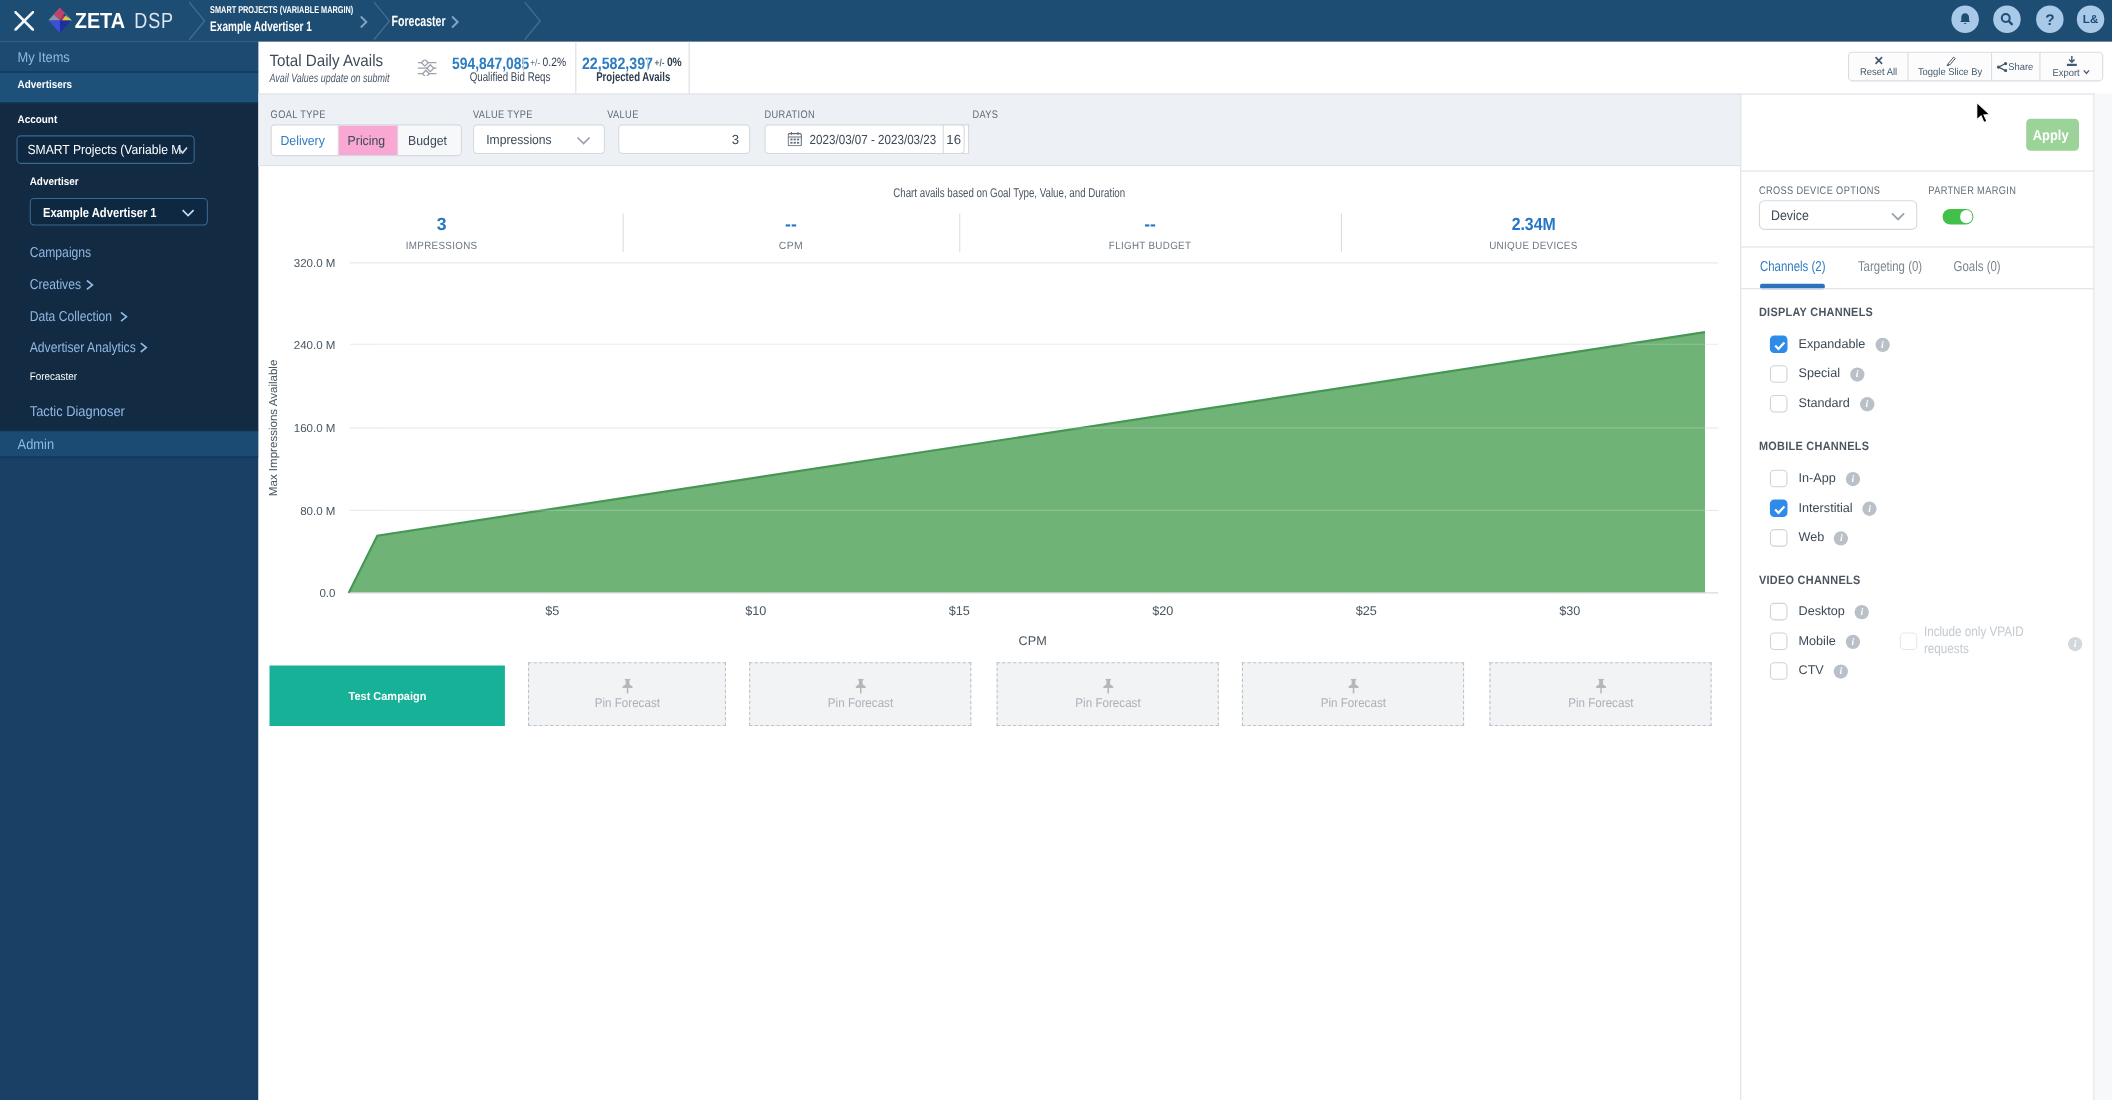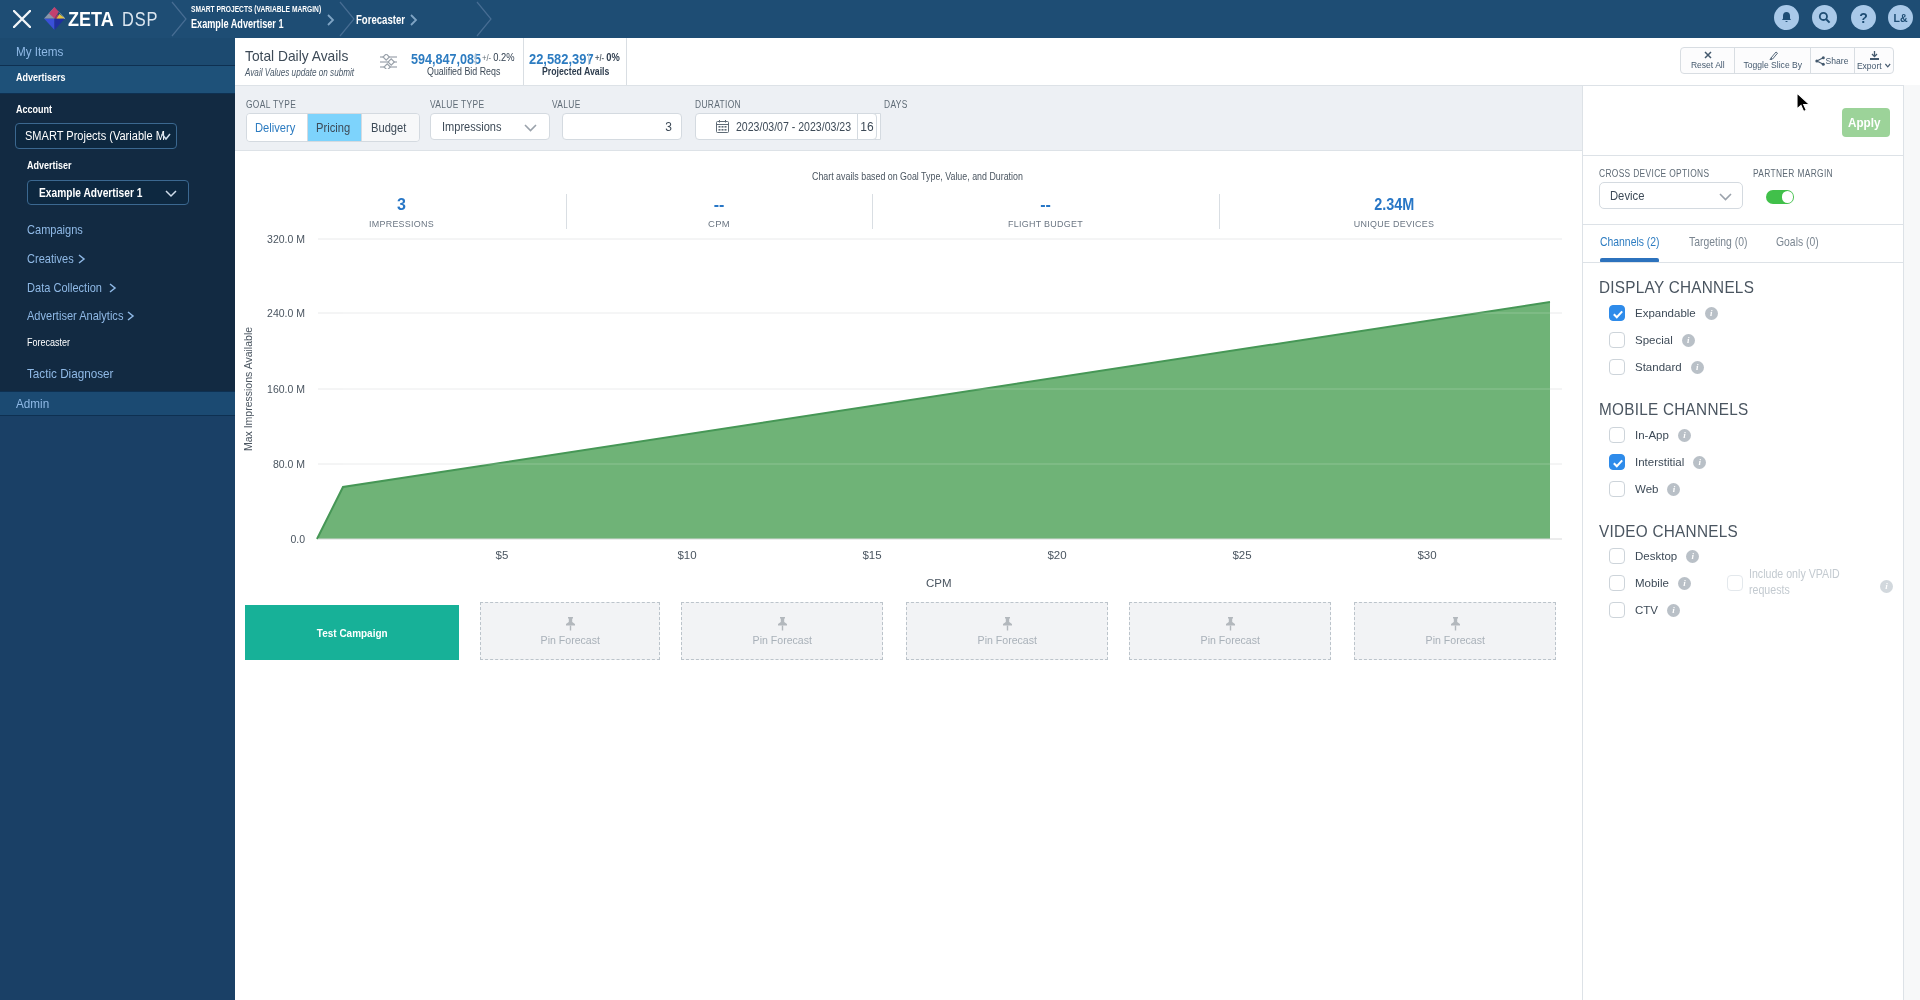--- a/index.html
+++ b/index.html
@@ -46,21 +46,21 @@
 
 #rpanel { position:absolute; left:1582px; top:85px; width:322px; height:915px; background:#fff;
   border-left:1px solid #dde2e7; border-top:1px solid #dde2e7; }
 .chk { width:16px; height:16px; border:1px solid #cdd4da; border-radius:4px; background:#fff; flex:0 0 16px; }
 .chk.on { background:#2e8bea; border-color:#2e8bea; }
 .info { width:13px; height:13px; border-radius:50%; background:#b9c0c7; color:#fff;
   font-size:9px; font-weight:700; display:inline-flex; align-items:center; justify-content:center;
   font-family:"Liberation Serif", serif; font-style:italic; flex:0 0 13px; }
 .rp-row { position:absolute; left:26px; display:flex; align-items:center; }
 .rp-row .t { font-size:11.5px; color:#3d4a57; margin-left:10px; margin-right:9px; }
-.sect { position:absolute; left:16px; font-size:17px; color:#4a5560; letter-spacing:.3px; }
+.sect { position:absolute; left:16px; font-size:11px; color:#4a5560; letter-spacing:.3px;font-weight:bold; }
 </style>
 </head>
 <body>
 
 <div id="topbar">
   <svg class="abs" style="left:13px;top:10px" width="18" height="18" viewBox="0 0 18 18">
     <path d="M1 1 L17 17 M17 1 L1 17" stroke="#f2f5f8" stroke-width="2.4" stroke-linecap="round"></path>
   </svg>
   <svg class="abs" style="left:43px;top:6px" width="23" height="25" viewBox="0 0 23 25">
     <polygon points="1,12.5 11.5,24 11.5,12.5" fill="#3a50d8"></polygon>
@@ -172,21 +172,21 @@
   <div class="abs" style="left:239px;top:12px;color:#c9d1d8;font-size:13px">|</div>
   <div class="abs" style="left:247px;top:13px;font-size:11px;font-weight:400;color:#2e3d4e"><span class="sx" style="transform:scaleX(.85)"><span style="font-size:9px;color:#5f6b76">+/- </span>0.2%</span></div>
   <div class="abs" style="left:192px;top:27px;font-size:11.5px;color:#3d4a57"><span class="sx" style="transform:scaleX(.77)">Qualified Bid Reqs</span></div>
   <div class="abs" style="left:288px;top:0;width:1px;height:47px;background:#d9dee3"></div>
   <div class="abs hdr-num" style="left:294px;top:12px"><span class="sx" style="transform:scaleX(.86)">22,582,397</span></div>
   <div class="abs" style="left:352px;top:12px;color:#c9d1d8;font-size:13px">|</div>
   <div class="abs" style="left:360px;top:13px;font-size:11px;font-weight:700;color:#2e3d4e"><span class="sx" style="transform:scaleX(.85)"><span style="font-size:9px;color:#5f6b76">+/- </span>0%</span></div>
   <div class="abs" style="left:307px;top:27px;font-size:11.5px;font-weight:700;color:#2e3d4e"><span class="sx" style="transform:scaleX(.76)">Projected Avails</span></div>
   <div class="abs" style="left:391px;top:0;width:1px;height:47px;background:#d9dee3"></div>
 
-  <div class="abs" style="left:1445px;top:9px;width:214px;height:27px;background:#fcfcfd;border:1px solid #d8dde2;border-radius:4px;display:flex">
+  <div class="abs" style="left:1445px;top:9px;width:232px;height:27px;background:#fcfcfd;border:1px solid #d8dde2;border-radius:4px;display:flex">
     <div style="flex:0 0 54px;border-right:1px solid #d8dde2;display:flex;flex-direction:column;align-items:center;justify-content:center">
       <svg width="8" height="8" viewBox="0 0 8 8">
           <path d="M1 1 L7 7 M7 1 L1 7" stroke="#44596e" stroke-width="1.5"></path>
         </svg>
       <div style="font-size:9px;color:#44596e;margin-top:1px;transform:scaleX(.95)">Reset All</div>
     </div>
     <div style="flex:0 0 76px;border-right:1px solid #d8dde2;display:flex;flex-direction:column;align-items:center;justify-content:center">
       <svg width="12" height="9" viewBox="0 0 12 9">
           <path d="M4 7 L9 1 L10.5 2.2 L5.6 8 Z M3.6 7.4 L3 9 L4.8 8.4 Z" fill="none" stroke="#44596e" stroke-width="0.9"></path>
         </svg>
@@ -211,21 +211,21 @@
           </svg></div>
     </div>
   </div>
 
   <div id="formstrip">
     <div class="abs lbl" style="left:11px;top:13px"><span class="sx" style="transform:scaleX(.84)">GOAL TYPE</span></div>
     <div class="abs" style="left:11px;top:27px;display:flex;border:1px solid #d4dae0;border-radius:4px;overflow:hidden">
       <div class="gbtn" style="width:61px;background:#fff;color:#2d7cc1;border-right:1px solid #d4dae0">
           <span class="sx" style="transform:scaleX(.93)">Delivery</span>
         </div>
-      <div class="gbtn" style="width:54px;background:#7dd3fc;color:#3d4a57;border-right:1px solid #d4dae0">
+      <div class="gbtn" style="width:54px;background:#f9a8d4;color:#3d4a57;border-right:1px solid #d4dae0">
           <span class="sx" style="transform:scaleX(.93)">Pricing</span>
         </div>
       <div class="gbtn" style="width:57px;background:#f7f8f9;color:#3d4a57">
           <span class="sx" style="transform:scaleX(.93)">Budget</span>
         </div>
     </div>
     <div class="abs lbl" style="left:195px;top:13px"><span class="sx" style="transform:scaleX(.84)">VALUE TYPE</span></div>
     <div class="fld" style="left:195px;width:120px;padding-left:11px">
         <span class="sx" style="transform:scaleX(.92)">Impressions</span>
       <svg class="abs" style="right:12px;top:10px" width="13" height="8">

